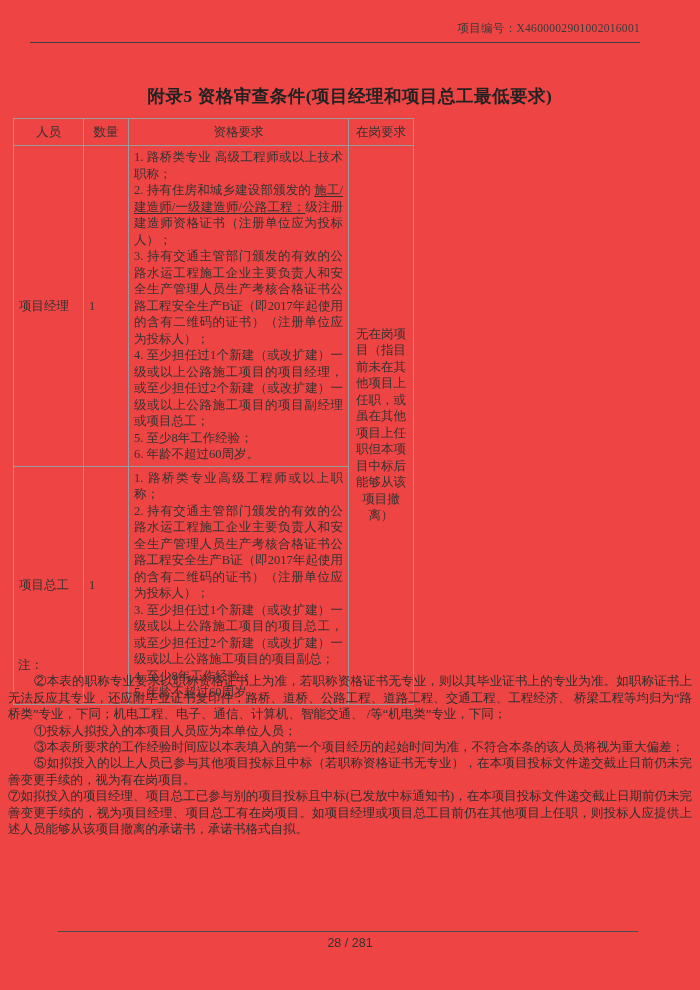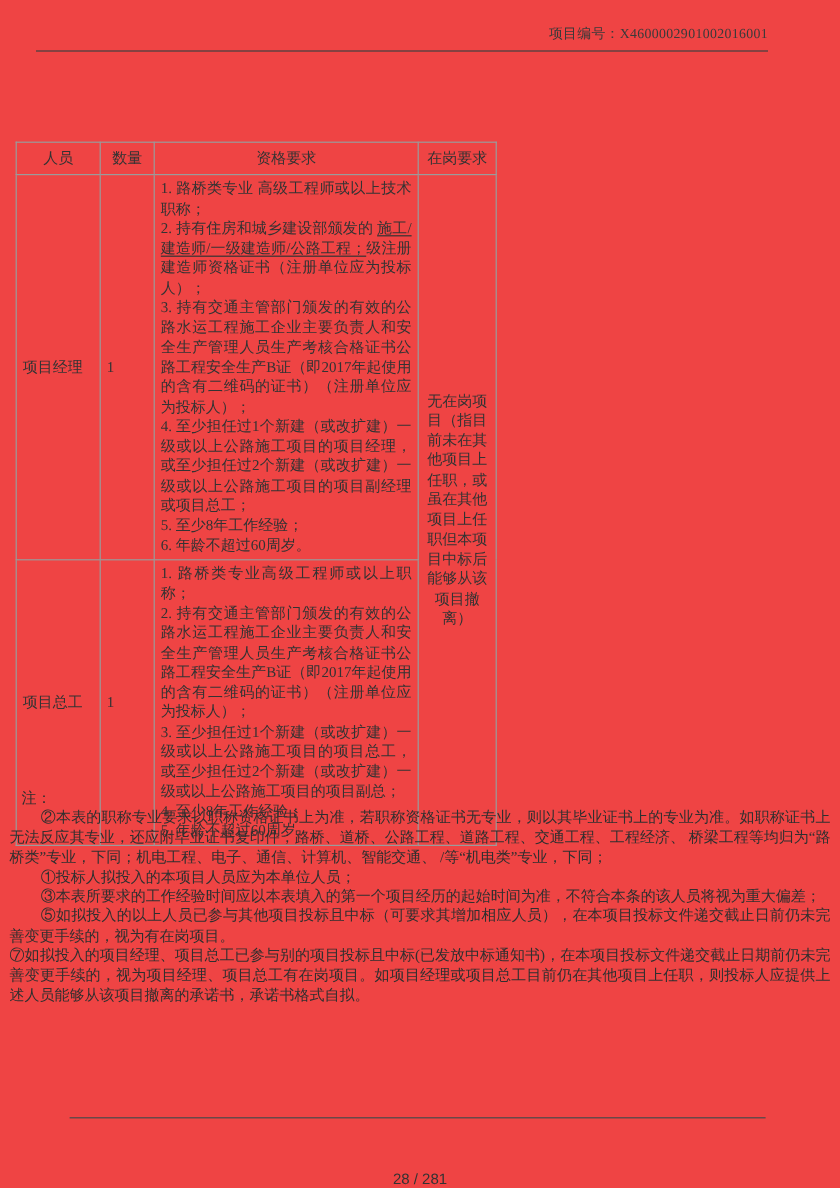--- a/index.html
+++ b/index.html
@@ -64,31 +64,31 @@
 
   
   .footer-rule {
     position: absolute; top: 931px; left: 58px; width: 580px;
     border-top: 1px solid #4a4a4a; height: 0;
   }
   .page-num {
     position: absolute; top: 936px; left: 0; width: 700px;
     text-align: center; font-size: 12.5px; color: #333;
     font-family: "Liberation Sans", "DejaVu Sans", sans-serif;
-    margin-top: 40px;
   }
 </style>
 </head>
 <body>
 
 <div class="page">
 
   <div class="project-no">项目编号：X4600002901002016001</div>
   <div class="header-rule"></div>
 
+  <div class="doc-title">附录5 资格审查条件(项目经理和项目总工最低要求)</div>
 
   <table class="qual">
     <colgroup>
       <col style="width:70px">
         <col style="width:45px">
         <col style="width:220px">
         <col style="width:65px">
     </colgroup>
     <tbody>
         <tr>
@@ -122,20 +122,20 @@
       </td>
     </tr>
   </tbody>
     </table>
 
   <div class="notes">
     <p class="note-label">注：</p>
     <p class="note-indent">②本表的职称专业要求以职称资格证书上为准，若职称资格证书无专业，则以其毕业证书上的专业为准。如职称证书上无法反应其专业，还应附毕业证书复印件；路桥、道桥、公路工程、道路工程、交通工程、工程经济、 桥梁工程等均归为“路桥类”专业，下同；机电工程、电子、通信、计算机、智能交通、 /等“机电类”专业，下同；</p>
     <p class="note-indent">①投标人拟投入的本项目人员应为本单位人员；</p>
     <p class="note-indent">③本表所要求的工作经验时间应以本表填入的第一个项目经历的起始时间为准，不符合本条的该人员将视为重大偏差；</p>
-    <p class="note-indent">⑤如拟投入的以上人员已参与其他项目投标且中标（可要求其增加相应人员），在本项目投标文件递交截止日前仍未完善变更手续的，视为有在岗项目。</p>
+    <p class="note-indent">⑤如拟投入的以上人员已参与其他项目投标且中标（若职称资格证书无专业），在本项目投标文件递交截止日前仍未完善变更手续的，视为有在岗项目。</p>
     <p class="note-flush">⑦如拟投入的项目经理、项目总工已参与别的项目投标且中标(已发放中标通知书)，在本项目投标文件递交截止日期前仍未完善变更手续的，视为项目经理、项目总工有在岗项目。如项目经理或项目总工目前仍在其他项目上任职，则投标人应提供上述人员能够从该项目撤离的承诺书，承诺书格式自拟。</p>
   </div>
 
   <div class="footer-rule"></div>
   <div class="page-num">28 / 281</div>
 
 </div>
 
 </body></html>

